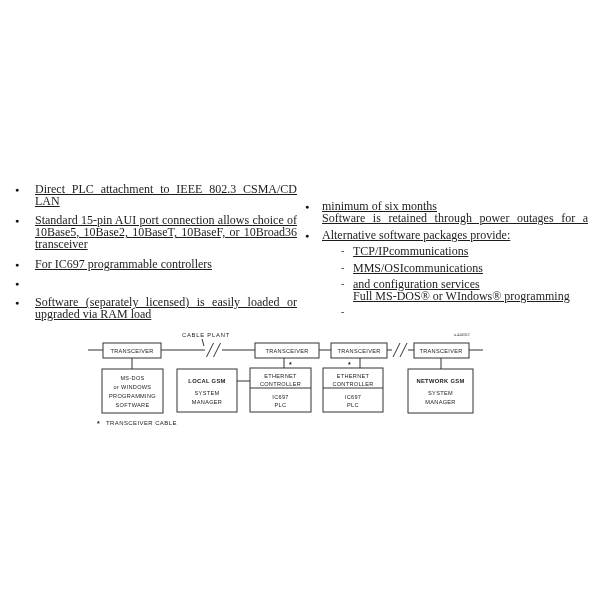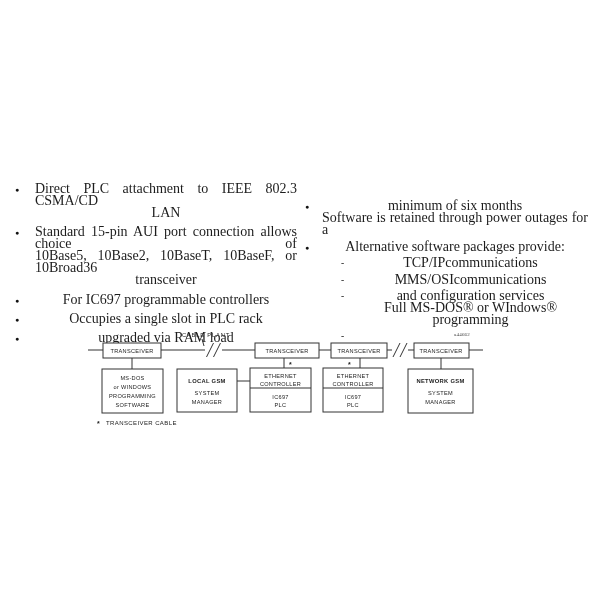--- a/index.html
+++ b/index.html
@@ -17,22 +17,22 @@
   .col-right { left: 305px; top: 200px; width: 283px; }
 
   .bullet-row { display: flex; align-items: flex-start; }
   .bullet-glyph {
     width: 20px; flex: 0 0 20px;
     font-size: 7px; line-height: 12px;
     padding-top: 1px;
     color: #111;
   }
   .col-right .bullet-glyph { width: 17px; flex: 0 0 17px; }
-  .ptext { flex: 1; font-size: 14px; line-height: 12px; color: #1c1c1c; }
-  .line { display: block; text-align: center; }
+  .ptext { flex: 1; font-size: 12px; line-height: 12px; color: #1c1c1c; text-decoration: underline; }
+  .line { display: block; }
   .line.j { text-align: justify; text-align-last: justify; }
 
   .dash-row { display: flex; align-items: flex-start; margin-left: 36px; }
   .dash-glyph {
     width: 12px; flex: 0 0 12px;
     font-size: 9.6px; line-height: 12px; color: #1c1c1c;
   }
   .dash-row .ptext { flex: 1; }
 
   .mb7 { margin-bottom: 7px; }
@@ -81,28 +81,26 @@
 
     <div class="bullet-row mb6">
       <span class="bullet-glyph">●</span>
       <div class="ptext">
         <span class="line">For IC697 programmable controllers</span>
       </div>
     </div>
 
     <div class="bullet-row mb6">
       <span class="bullet-glyph">●</span>
-      <div class="ptext">
-        <span class="line">Occupies a single slot in PLC rack</span>
-      </div>
     </div>
 
     <div class="bullet-row">
       <span class="bullet-glyph">●</span>
       <div class="ptext">
+        <span class="line j">Software (separately licensed) is easily loaded or</span>
         <span class="line">upgraded via RAM load</span>
       </div>
     </div>
 
   </div>
 
   <div class="col col-right">
 
     <div class="bullet-row mb5">
       <span class="bullet-glyph">●</span>

